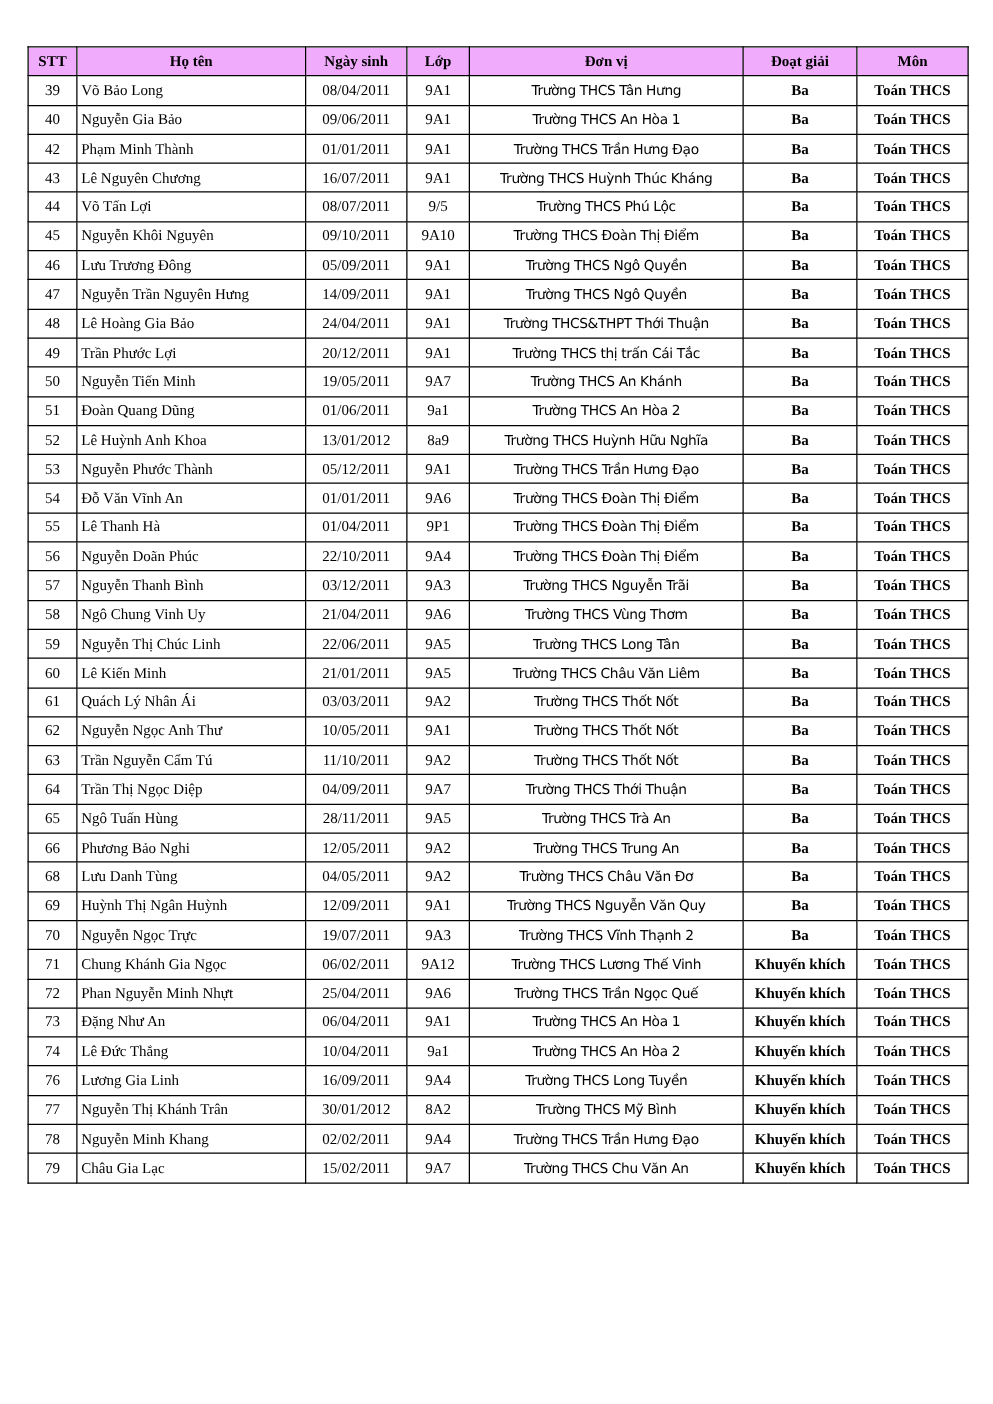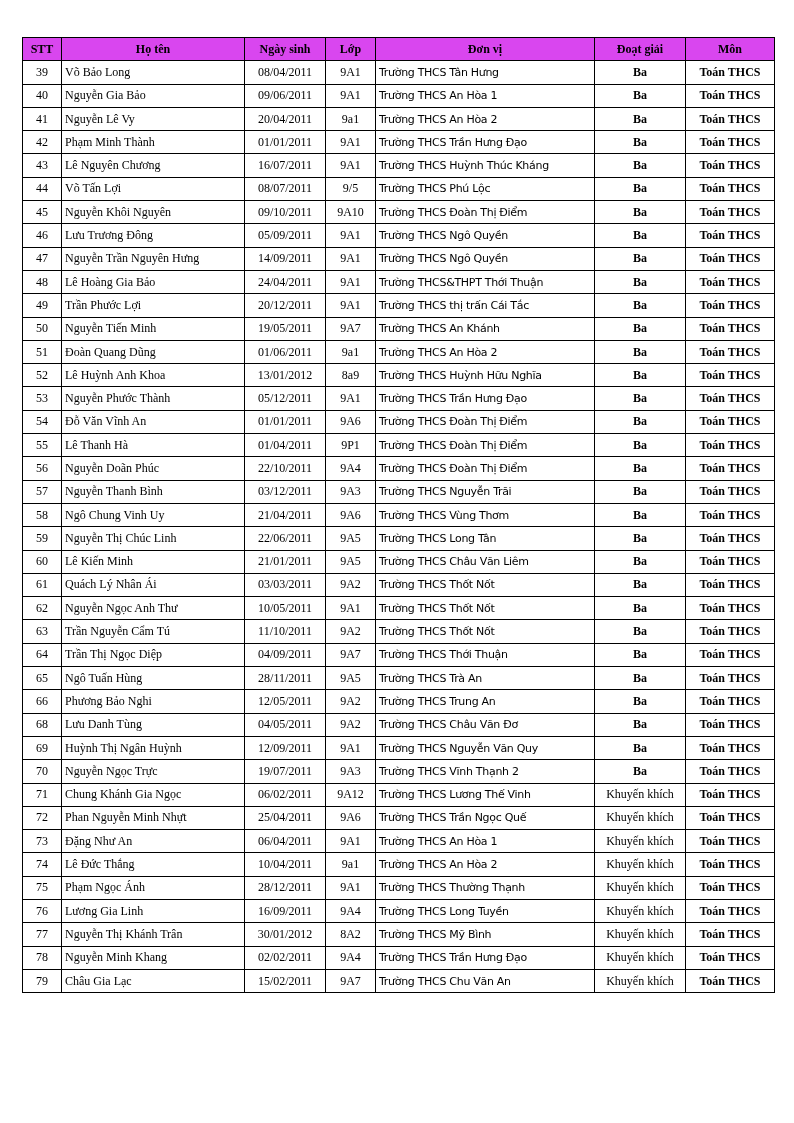--- a/index.html
+++ b/index.html
@@ -7,26 +7,26 @@
   table.results {
     position: absolute; left: 22px; top: 37px;
     width: 752px; border-collapse: collapse; table-layout: fixed;
     font-size: 12px;
   }
   table.results th, table.results td {
     border: 1.5px solid #000;
     height: 22.3px; padding: 0 3px; white-space: nowrap; overflow: hidden;
   }
   table.results th {
-    background: #d946ef; font-weight: bold; text-align: center; font-size: 12px;
+    background: #f0abfc; font-weight: bold; text-align: center; font-size: 12px;
   }
   td.c-stt, td.c-dob, td.c-class, td.c-award, td.c-subject { text-align: center; }
-  td.c-unit { font-size: 11px; font-family: "DejaVu Sans", "Liberation Sans", sans-serif; letter-spacing: -0.3px; }
+  td.c-unit { font-size: 11px; font-family: "DejaVu Sans", "Liberation Sans", sans-serif; letter-spacing: -0.3px; text-align: center; }
   td.c-award { font-weight: bold; }
-  td.c-award.kk { font-weight: normal; margin-top: 44px; }
+  td.c-award.kk { font-weight: bold; margin-top: 44px; }
   td.c-subject { font-weight: bold; }
   col.w-stt { width: 39px; }
   col.w-name { width: 183px; }
   col.w-dob { width: 81px; }
   col.w-class { width: 50px; }
   col.w-unit { width: 219px; }
   col.w-award { width: 91px; }
   col.w-subject { width: 89px; }
 </style>
 </head>
@@ -66,29 +66,20 @@
       <tr>
         <td class="c-stt">40</td>
         <td class="c-name">Nguyễn Gia Bảo</td>
         <td class="c-dob">09/06/2011</td>
         <td class="c-class">9A1</td>
         <td class="c-unit">Trường THCS An Hòa 1</td>
         <td class="c-award">Ba</td>
         <td class="c-subject">Toán THCS</td>
       </tr>
       <tr>
-        <td class="c-stt">41</td>
-        <td class="c-name">Nguyễn Lê Vy</td>
-        <td class="c-dob">20/04/2011</td>
-        <td class="c-class">9a1</td>
-        <td class="c-unit">Trường THCS An Hòa 2</td>
-        <td class="c-award">Ba</td>
-        <td class="c-subject">Toán THCS</td>
-      </tr>
-      <tr>
         <td class="c-stt">42</td>
         <td class="c-name">Phạm Minh Thành</td>
         <td class="c-dob">01/01/2011</td>
         <td class="c-class">9A1</td>
         <td class="c-unit">Trường THCS Trần Hưng Đạo</td>
         <td class="c-award">Ba</td>
         <td class="c-subject">Toán THCS</td>
       </tr>
       <tr>
         <td class="c-stt">43</td>
@@ -363,29 +354,20 @@
       <tr>
         <td class="c-stt">74</td>
         <td class="c-name">Lê Đức Thắng</td>
         <td class="c-dob">10/04/2011</td>
         <td class="c-class">9a1</td>
         <td class="c-unit">Trường THCS An Hòa 2</td>
         <td class="c-award kk">Khuyến khích</td>
         <td class="c-subject">Toán THCS</td>
       </tr>
       <tr>
-        <td class="c-stt">75</td>
-        <td class="c-name">Phạm Ngọc Ánh</td>
-        <td class="c-dob">28/12/2011</td>
-        <td class="c-class">9A1</td>
-        <td class="c-unit">Trường THCS Thường Thạnh</td>
-        <td class="c-award kk">Khuyến khích</td>
-        <td class="c-subject">Toán THCS</td>
-      </tr>
-      <tr>
         <td class="c-stt">76</td>
         <td class="c-name">Lương Gia Linh</td>
         <td class="c-dob">16/09/2011</td>
         <td class="c-class">9A4</td>
         <td class="c-unit">Trường THCS Long Tuyền</td>
         <td class="c-award kk">Khuyến khích</td>
         <td class="c-subject">Toán THCS</td>
       </tr>
       <tr>
         <td class="c-stt">77</td>

